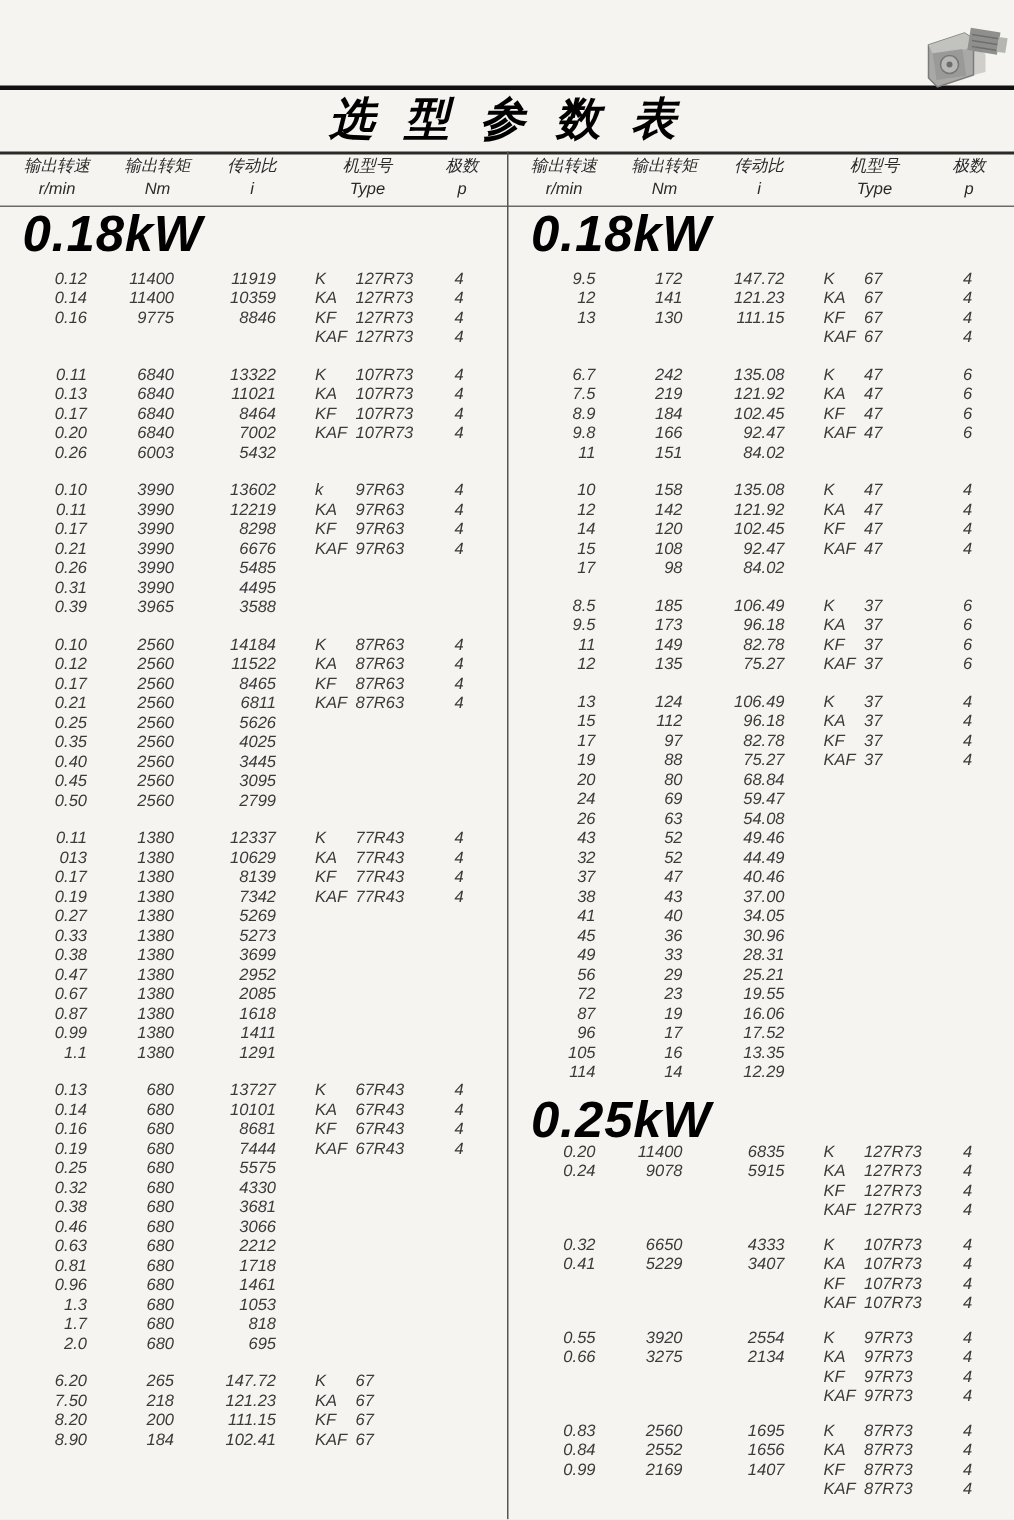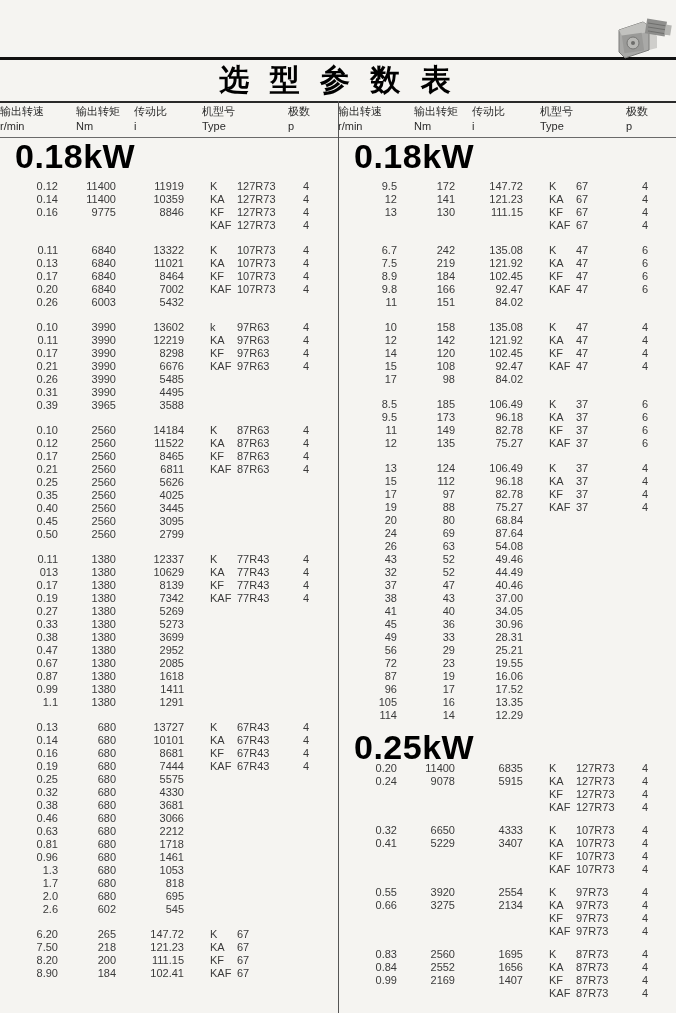--- a/index.html
+++ b/index.html
@@ -1,34 +1,35 @@
 <!DOCTYPE html>
 <html><head>
 <meta charset="utf-8">
 <style>
   html,body{margin:0;padding:0;background:#e9e9e6;}
   .page{
     position:relative; width:676px; height:1013px; overflow:hidden;
     background:#f5f4f1;
     font-family:"Liberation Sans","DejaVu Sans",sans-serif;
     color:#3a3a3a;
+    font-style:italic;
   }
   .photo{position:absolute; top:10px; right:3px; width:60px; height:56px; z-index:3;}
   .rule-thick{position:absolute; top:57px; left:0; width:676px; height:3px; background:#111; z-index:1;}
   .title{
     position:absolute; top:62px; left:0; width:676px; text-align:center;
     font-size:30px; font-weight:bold; color:#000; letter-spacing:6px; line-height:36px;
   }
   .rule-title{position:absolute; top:101px; left:0; width:676px; height:2px; background:#2a2a2a;}
   .rule-header{position:absolute; top:137px; left:0; width:676px; height:1px; background:#6a6a6a;}
   .vdivider{position:absolute; top:101px; left:338px; width:1px; height:912px; background:#555;}
   .header{position:absolute; top:104px; left:0; width:676px; display:flex;}
   .hhalf{width:338px; display:grid; grid-template-columns:76px 58px 68px 86px 40px; box-sizing:border-box;}
   .hhalf + .hhalf{margin-left:0;}
-  .hcell{font-size:11px; line-height:15px; color:#2b2b2b;}
+  .hcell{text-align:center; font-size:11px; line-height:15px; color:#2b2b2b;}
   .hzh,.hunit{display:block;}
   .half{position:absolute; top:140px; width:338px;}
   .kw-heading{
     height:34px; line-height:32px; margin:0 0 6px 0; padding-left:15px;
     font-size:34px; font-weight:bold; color:#000; letter-spacing:0.5px;
   }
   .section + * {}
   .section2 .kw-heading{height:24px; line-height:26px; margin-bottom:4px;}
   .block{margin-bottom:12px;}
   .section2 .block{margin-bottom:10px;}
@@ -530,28 +531,20 @@
             <span class="c5"></span>
           </div>
           <div class="row">
             <span class="c0">2.0</span>
             <span class="c1">680</span>
             <span class="c2">695</span>
             <span class="c3"></span>
             <span class="c4"></span>
             <span class="c5"></span>
           </div>
-          <div class="row">
-            <span class="c0">2.6</span>
-            <span class="c1">602</span>
-            <span class="c2">545</span>
-            <span class="c3"></span>
-            <span class="c4"></span>
-            <span class="c5"></span>
-          </div>
         </div>
         <div class="block">
           <div class="row">
             <span class="c0">6.20</span>
             <span class="c1">265</span>
             <span class="c2">147.72</span>
             <span class="c3">K</span>
             <span class="c4">67</span>
             <span class="c5"></span>
           </div>
@@ -774,21 +767,21 @@
             <span class="c0">20</span>
             <span class="c1">80</span>
             <span class="c2">68.84</span>
             <span class="c3"></span>
             <span class="c4"></span>
             <span class="c5"></span>
           </div>
           <div class="row">
             <span class="c0">24</span>
             <span class="c1">69</span>
-            <span class="c2">87.64</span>
+            <span class="c2">59.47</span>
             <span class="c3"></span>
             <span class="c4"></span>
             <span class="c5"></span>
           </div>
           <div class="row">
             <span class="c0">26</span>
             <span class="c1">63</span>
             <span class="c2">54.08</span>
             <span class="c3"></span>
             <span class="c4"></span>

